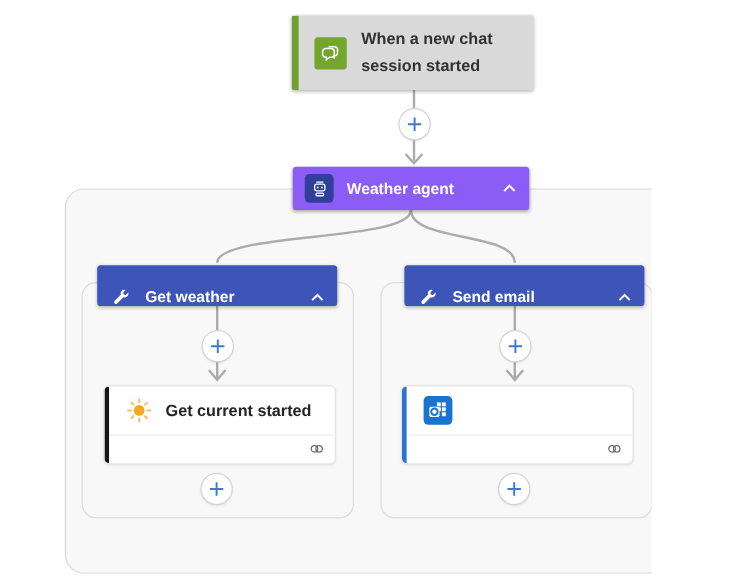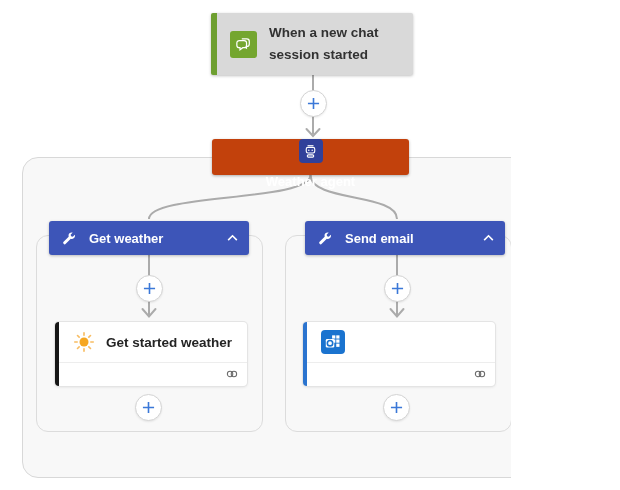--- a/index.html
+++ b/index.html
@@ -1,18 +1,18 @@
 <!DOCTYPE html>
 <html><head>
 <meta charset="utf-8">
 <style>
   html,body{margin:0;padding:0;background:#fff;}
   .stage{
     position:relative;width:511px;height:490px;background:#ffffff;
-    font-family:"Liberation Sans", sans-serif;overflow:hidden;
+    font-family:"Liberation Sans", sans-serif;overflow:hidden;margin-left:32px;
   }
   
   .outer-container{
     position:absolute;left:22px;top:157px;width:577px;height:321px;
     border:1.5px solid #d8d8d8;border-radius:16px;background:#f8f8f8;box-sizing:border-box;
   }
   .sub-container{
     position:absolute;width:227px;height:197px;top:235px;
     border:1.5px solid #dcdcdc;border-radius:12px;background:#f8f8f8;box-sizing:border-box;
   }
@@ -25,31 +25,31 @@
     background:#d9d9d9;border-left:6px solid #6e9f30;border-radius:2px;
     box-shadow:0 1px 3px rgba(0,0,0,.25);
     display:flex;align-items:center;gap:12px;padding-left:13px;box-sizing:border-box;cursor:pointer;
   }
   .trigger-icon{width:27px;height:27px;background:#74a62f;border-radius:3px;
     display:flex;align-items:center;justify-content:center;flex:0 0 auto;}
   .trigger-label{font-size:13.5px;font-weight:700;color:#323232;line-height:1.6;width:152px;}
   
   .agent{
     position:absolute;left:212px;top:139px;width:197px;height:36px;
-    background:#c2410c;border-radius:3px;box-shadow:0 1px 3px rgba(0,0,0,.3);
-    display:flex;align-items:center;gap:11px;padding:0 10px;box-sizing:border-box;cursor:pointer;flex-direction:column;
+    background:#8b5cf6;border-radius:3px;box-shadow:0 1px 3px rgba(0,0,0,.3);
+    display:flex;align-items:center;gap:11px;padding:0 10px;box-sizing:border-box;cursor:pointer;
   }
   .agent-icon{width:24px;height:24px;border-radius:4px;background:#30409a;
     display:flex;align-items:center;justify-content:center;flex:0 0 auto;}
   .agent-label{color:#fff;font-size:13px;font-weight:700;flex:1;}
   
   .tool-header{
     position:absolute;top:221px;width:200px;height:34px;background:#3d55b8;border-radius:3px;
     box-shadow:0 1px 3px rgba(0,0,0,.25);
-    display:flex;align-items:center;gap:12px;padding:0 10px 0 13px;box-sizing:border-box;cursor:pointer;
+    display:flex;align-items:flex-end;gap:12px;padding:0 10px 0 13px;box-sizing:border-box;cursor:pointer;
   }
   .tool-a{left:49px;} .tool-b{left:305px;}
   .tool-label{color:#fff;font-size:13px;font-weight:700;flex:1;}
   
   .action-card{
     position:absolute;top:322px;width:192px;height:64px;background:#fff;border-radius:4px;
     box-shadow:0 0 0 1px #e4e4e4,0 1px 3px rgba(0,0,0,.12);box-sizing:border-box;cursor:pointer;
   }
   .card-a{left:55px;border-left:4px solid #161616;}
   .card-b{left:303px;border-left:4px solid #2b74cf;}
@@ -155,21 +155,21 @@
   </button>
 
   <div class="action-card card-a">
     <div class="card-main">
       <svg width="22" height="22" viewBox="0 0 20 20">
         <g stroke="#f8bd63" stroke-width="1.5" stroke-linecap="round">
           <path d="M10 1.6v2.2M10 16.2v2.2M1.6 10h2.2M16.2 10h2.2M4.1 4.1l1.5 1.5M14.4 14.4l1.5 1.5M15.9 4.1l-1.5 1.5M5.6 14.4l-1.5 1.5"></path>
         </g>
         <circle cx="10" cy="10" r="4.1" fill="#f6a722"></circle>
       </svg>
-      <span class="card-label">Get started weather</span>
+      <span class="card-label">Get current started</span>
     </div>
     <div class="card-foot">
       <svg width="14" height="14" viewBox="0 0 16 16" fill="none" stroke="#6b6b6b" stroke-width="1.2">
         <circle cx="5.8" cy="8" r="3.1"></circle>
           <circle cx="10.2" cy="8" r="3.1"></circle>
       </svg>
     </div>
   </div>
 
   <div class="action-card card-b">

